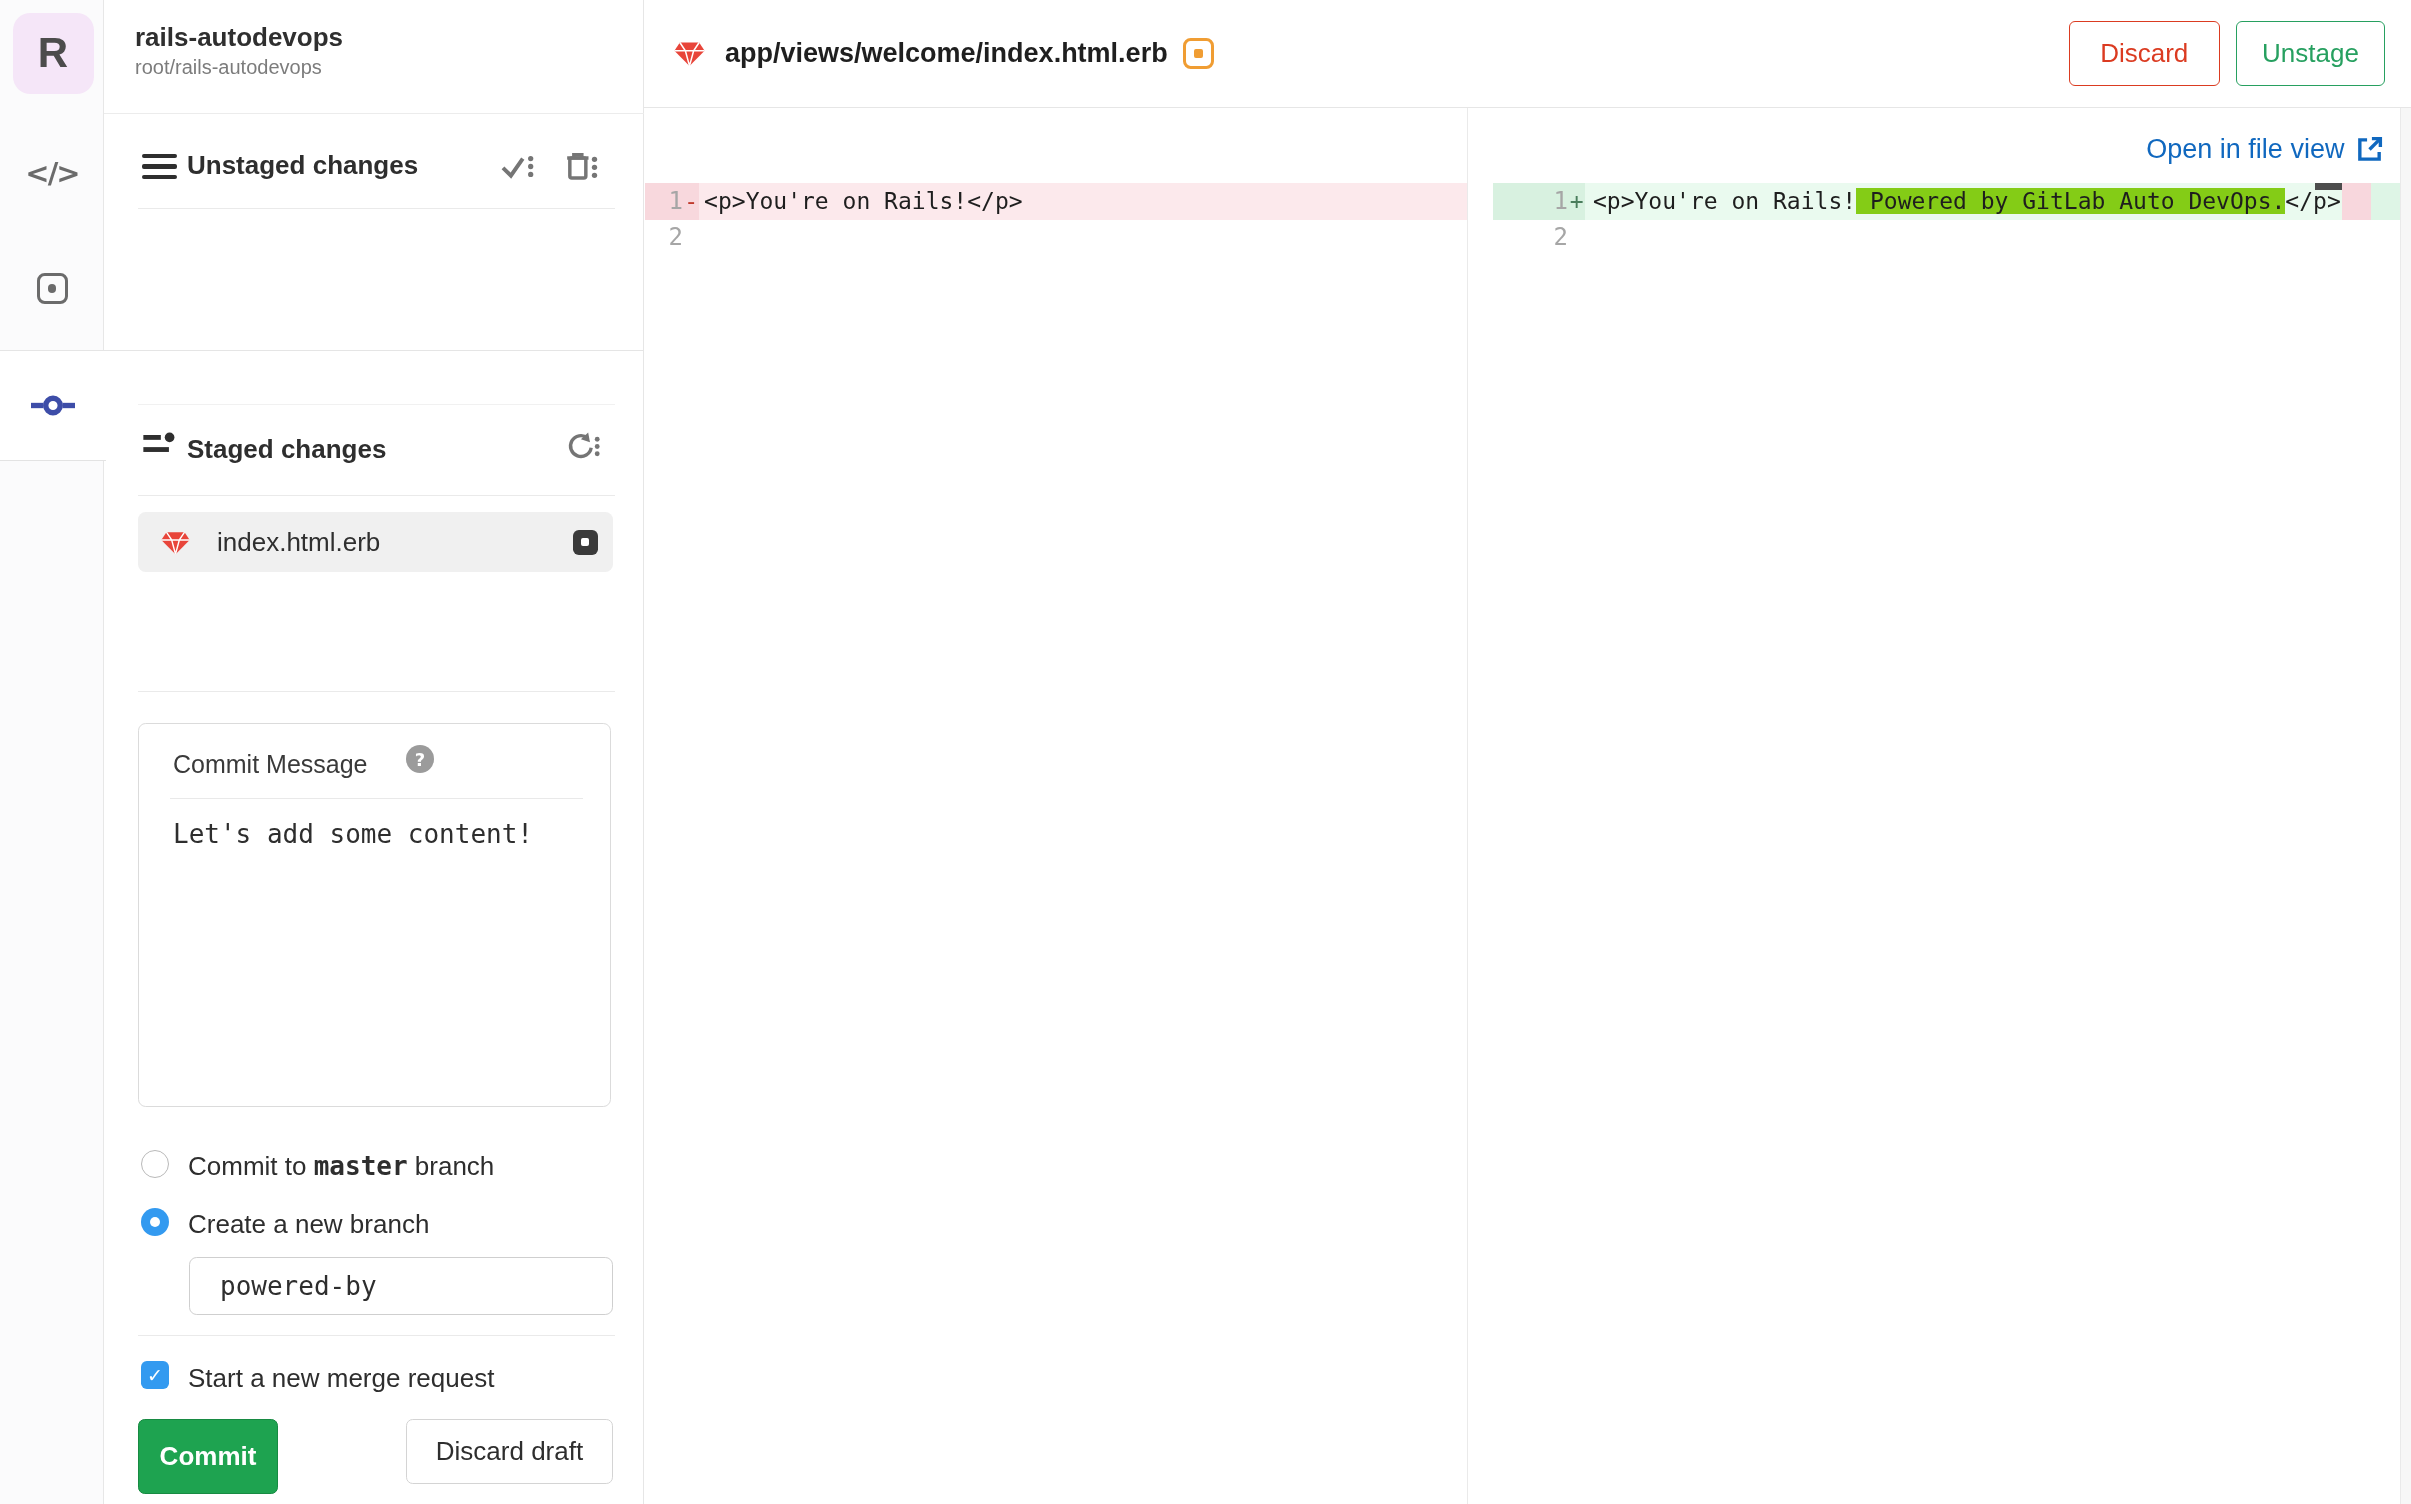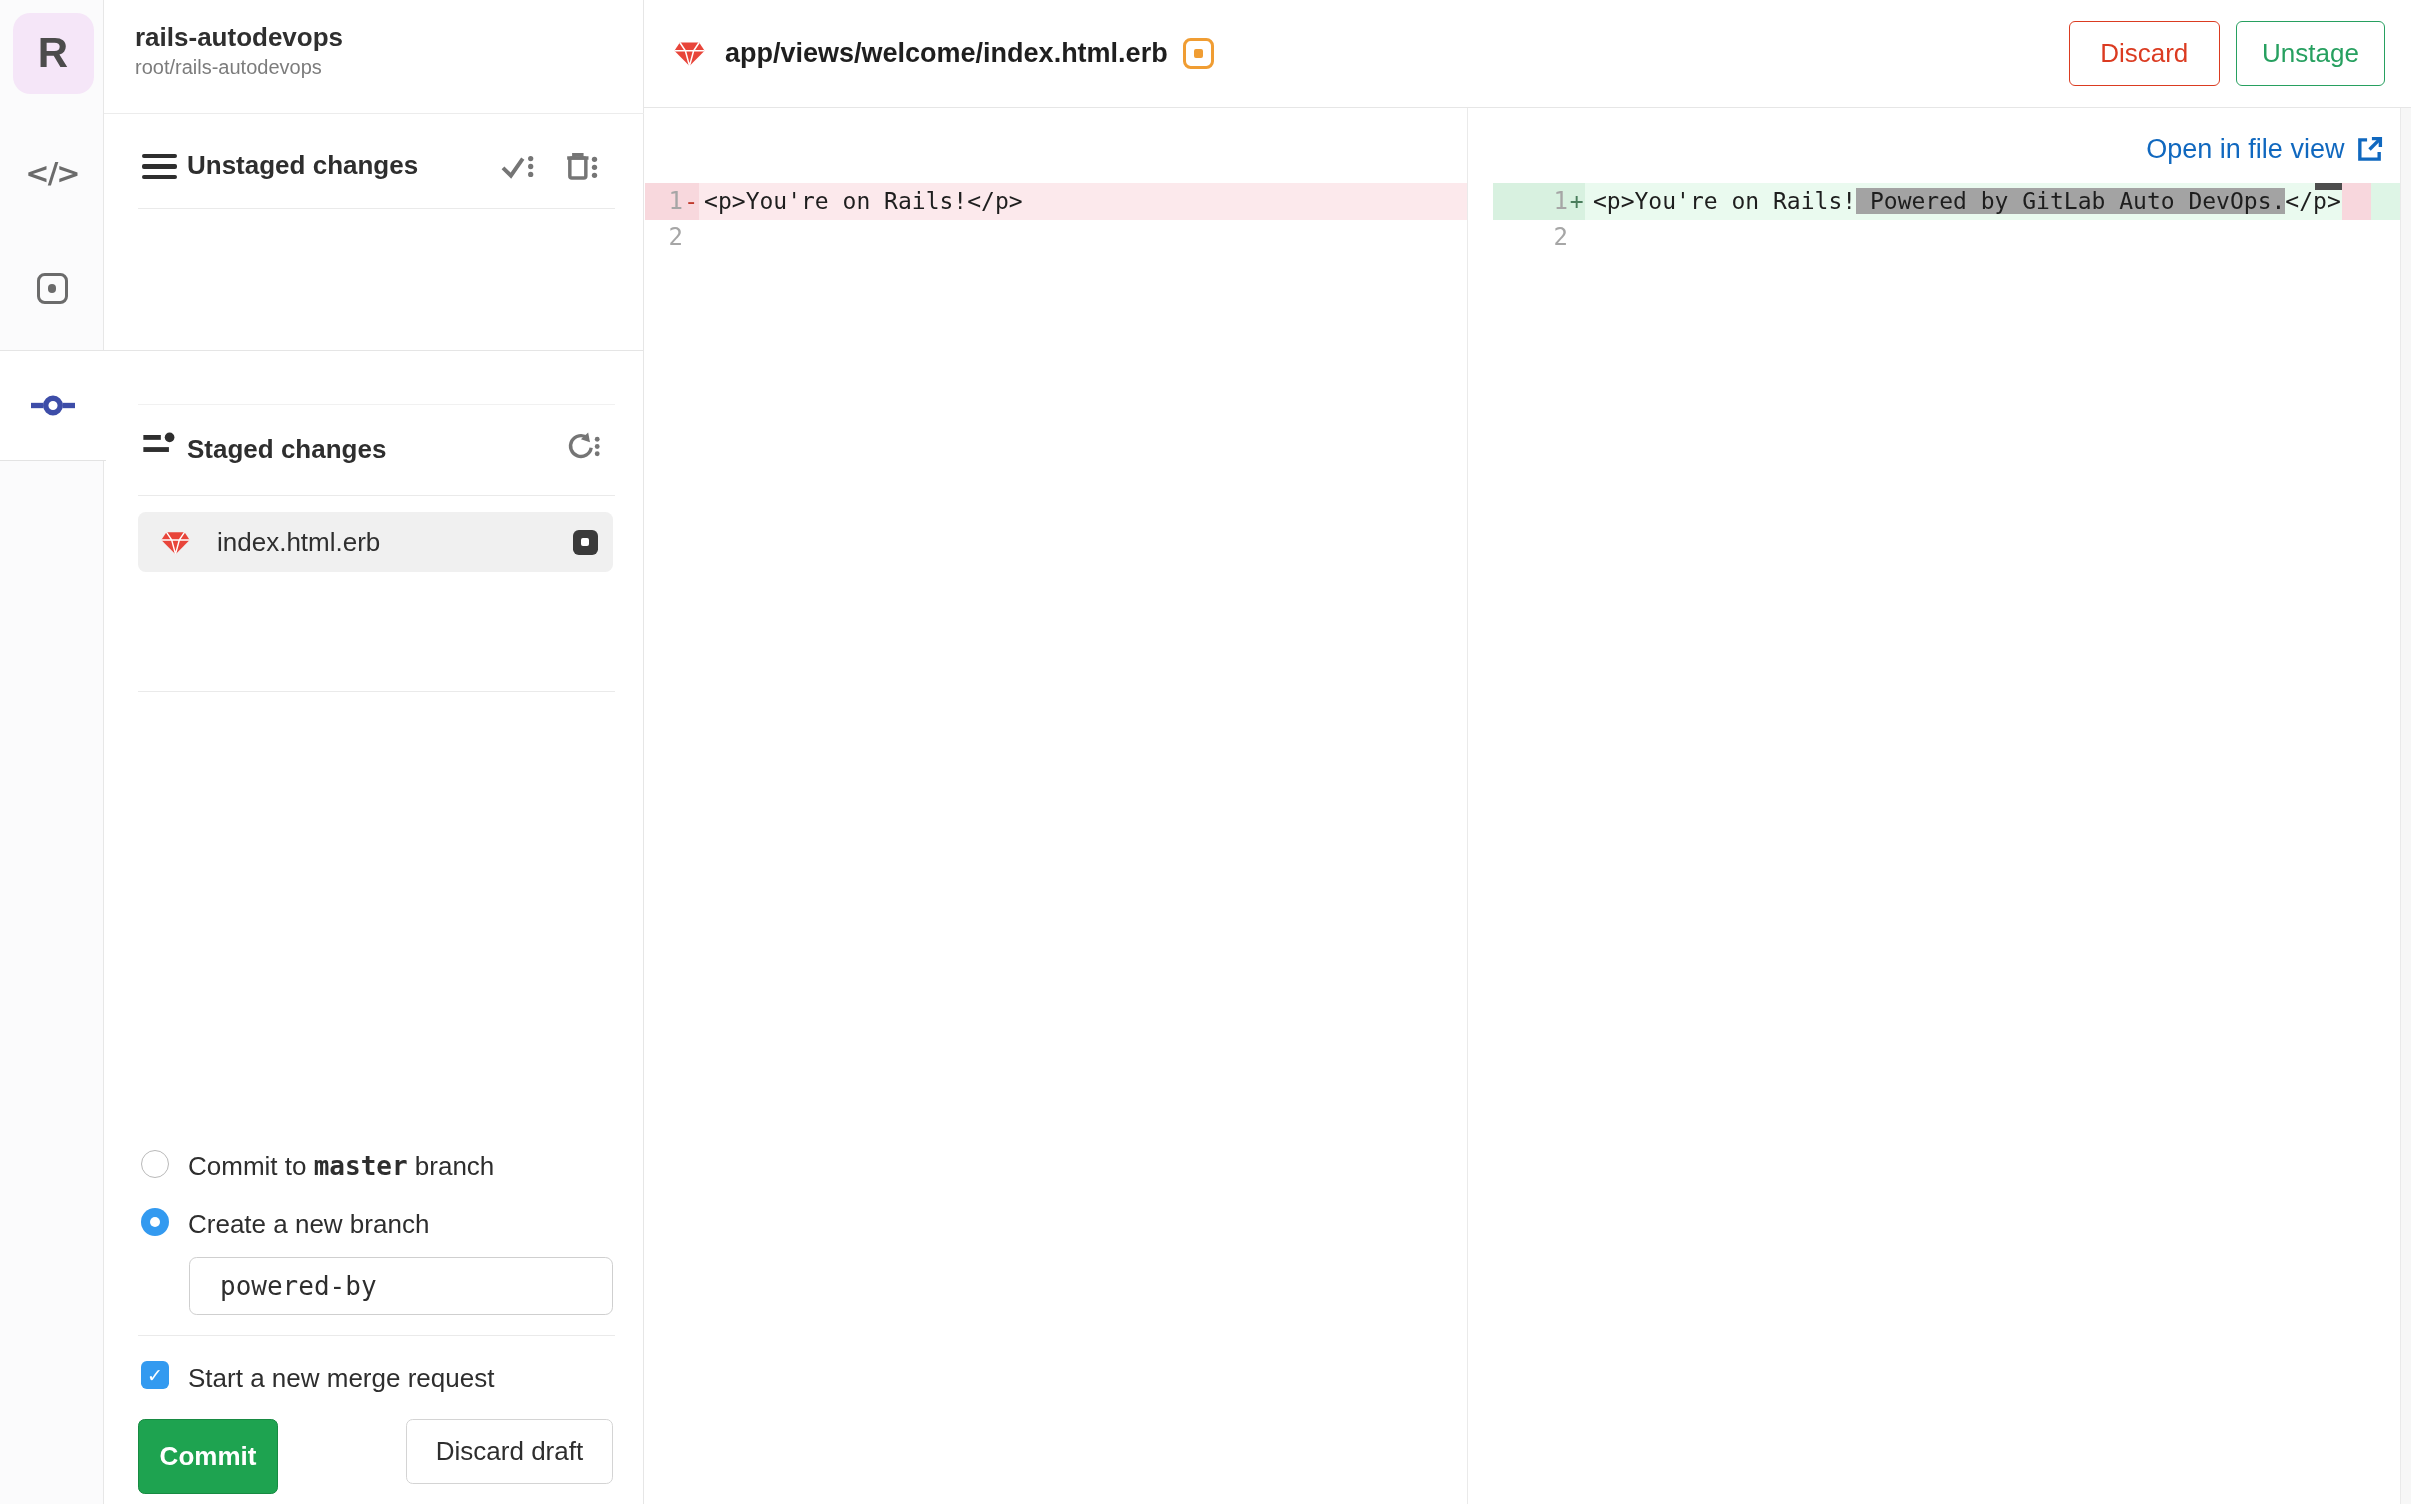--- a/index.html
+++ b/index.html
@@ -102,21 +102,21 @@
   .lsign { width:16.3px; text-align:center; }
   .lcontent { flex:1; padding-left:4.8px; white-space:pre; }
   .rnum  { width:75px; text-align:right; color:#a6a6a6; font-size:24px; }
   .rsign { width:17.3px; text-align:center; color:#4a7d5c; }
   .rcontent { flex:1; padding-left:7.7px; white-space:pre; }
   .g-removed { background:#f8d8dd; }
   .c-removed { background:#fce9ec; }
   .sign-minus { color:#c0392b; }
   .g-added { background:#d8f1e0; }
   .c-added { background:#eafaef; }
-  .hl-added { background:#a3a3a3;text-align:right; }
+  .hl-added { background:#84cc16;text-align:right; }
   .pane-sash { position:absolute; left:1467px; top:108px; width:1px; height:1397px; background:#eaeaea; }
   .scroll-track { position:absolute; left:2400px; top:108px; width:11.5px; height:1397px;
                   background:#f7f7f7; border-left:1px solid #eaeaea; }
   .ruler-dark  { position:absolute; left:2315px; top:183px; width:27px; height:6.7px;  background:#4d4d4d; }
   .ruler-pink  { position:absolute; left:2342px; top:183px; width:29px; height:37px; background:#f8d7dd; }
   .ruler-green { position:absolute; left:2371px; top:183px; width:29px; height:37px; background:#def5e6; }
 </style>
 </head>
 <body>
 
@@ -206,20 +206,26 @@
         <path d="M1,10 H23 M5,4 L9,10 L12,21 M19,4 L15,10 L12,21 M9,10 H15" stroke="#fff" fill="none" stroke-width="1.1"></path>
       </svg>
       <span class="fname">index.html.erb</span>
       <span class="dark-badge">
         <span class="dot"></span>
       </span>
     </div>
 
     <div class="pdiv" style="left:34px; width:477px; top:691px;"></div>
 
+    <div class="card">
+      <div class="card-label">Commit Message</div>
+      <div class="help-circle">?</div>
+      <div class="card-div"></div>
+      <div class="card-msg mono">Let's add some content!</div>
+    </div>
 
     <div class="radio off" style="top:1150px;"></div>
     <div class="opt-label" style="top:1151px;">
       <span>Commit to </span><span class="mono-b">master</span><span> branch</span>
     </div>
 
     <div class="radio on" style="top:1208px;">
       <span class="dot"></span>
     </div>
     <div class="opt-label" style="top:1209px;">Create a new branch</div>

